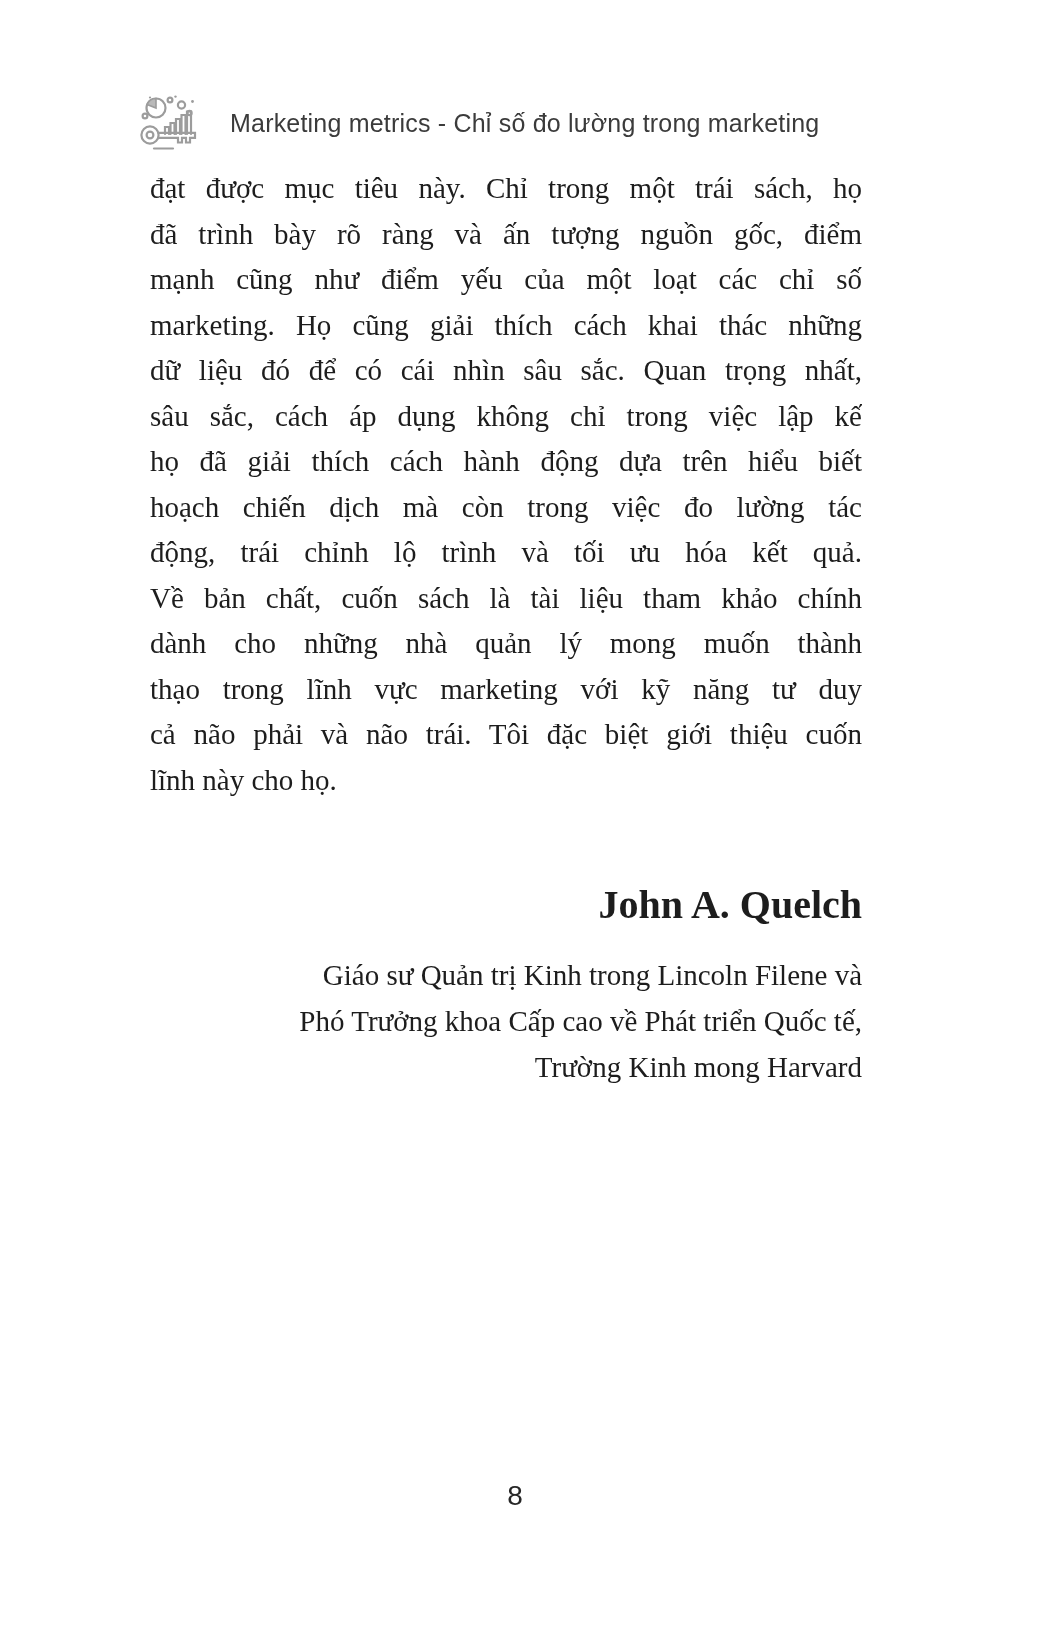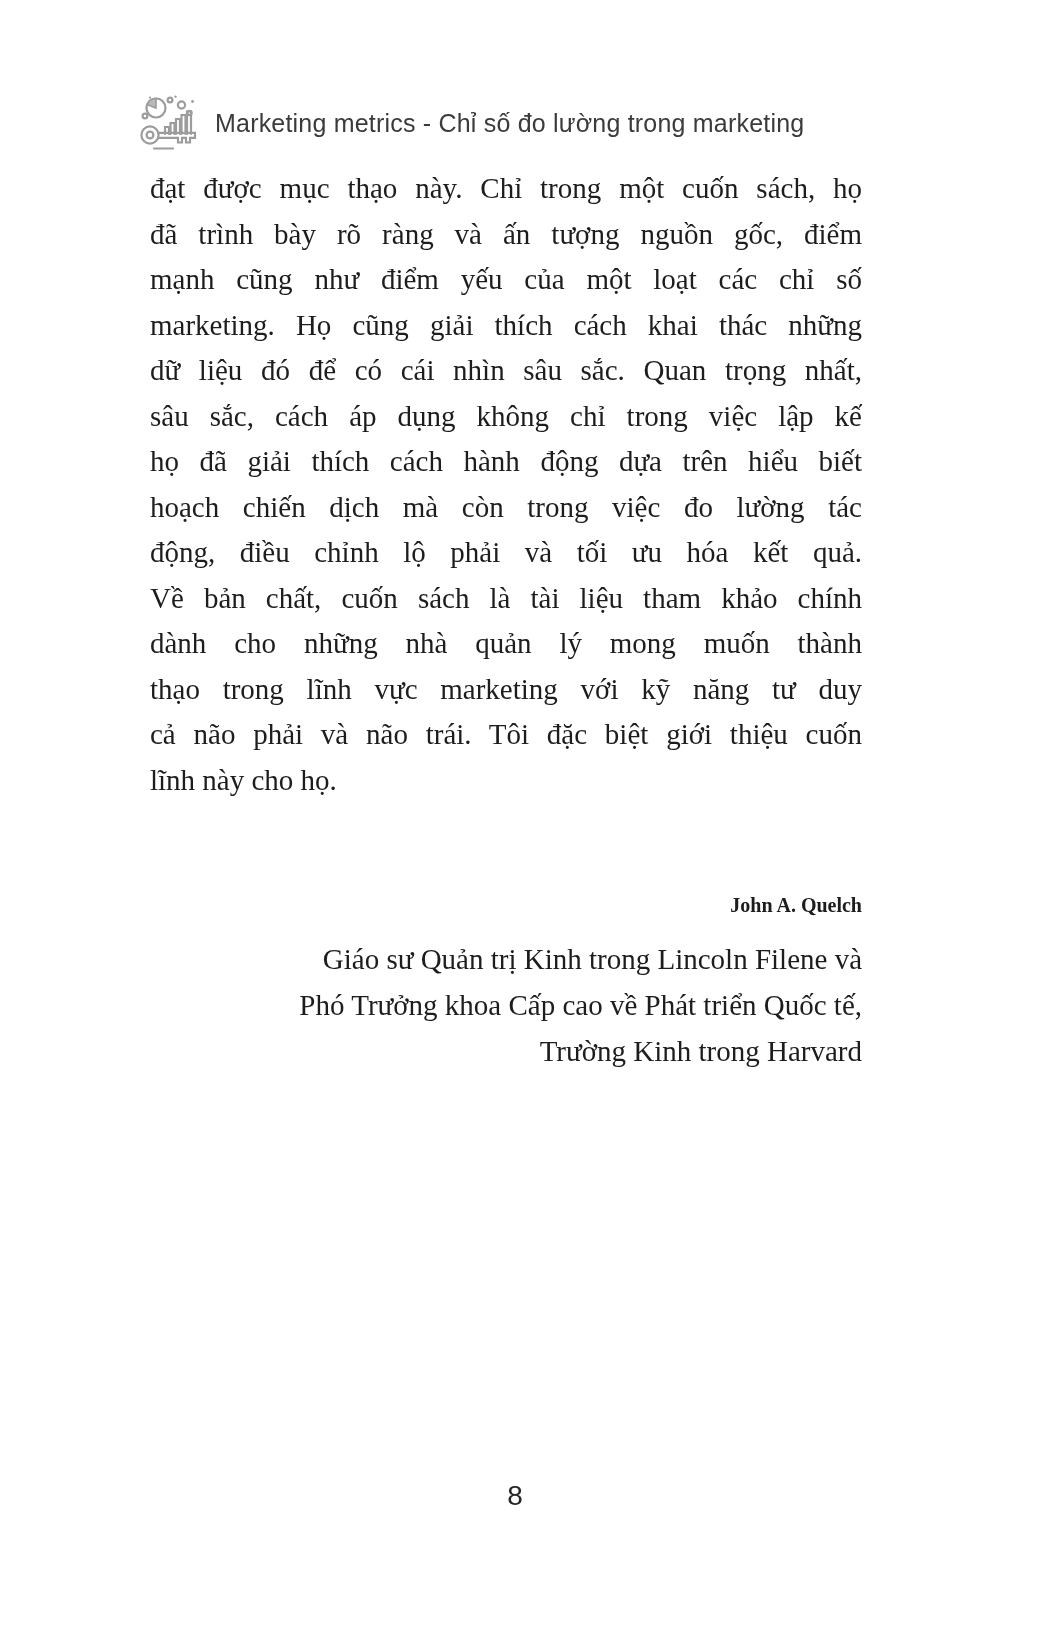--- a/index.html
+++ b/index.html
@@ -12,21 +12,21 @@
     font-family:"Liberation Serif","DejaVu Serif",serif;
   }
 
   
   .header {
     position:absolute;
     left:137px;
     top:94px;
     display:flex;
     align-items:center;
-    gap:12px;
+    gap:27px;
   }
   .logo { width:66px; height:58px; flex:none; }
   .header-title {
     font-family:"Liberation Sans","DejaVu Sans",sans-serif;
     font-size:25px;
     color:#3b3b3b;
     letter-spacing:0.2px;
     white-space:nowrap;
   }
 
@@ -57,22 +57,22 @@
     position:absolute;
     right:178px;
     top:882px;
     text-align:right;
     color:#1d1d1d;
     font-size:29px;
     line-height:46px;
   }
   .signature .name {
     font-weight:bold;
-    font-size:20px;
-    margin-bottom:8px;
+    font-size:40px;
+    margin-bottom:24px;
   }
 
   
   .page-number {
     position:absolute;
     left:0;
     top:1480px;
     width:1030px;
     text-align:center;
     font-family:"Liberation Sans","DejaVu Sans",sans-serif;
@@ -107,38 +107,38 @@
 
       <circle cx="13" cy="41" r="8.6"></circle>
       <circle cx="13" cy="41" r="3.4"></circle>
       <path d="M21.8 38.8 L58 38.8 L58 43.8 L53 43.8 L53 48.5 L49 48.5 L49 43.8 L45 43.8 L45 48.5 L41 48.5 L41 43.8 L21.8 43.8"></path>
       <line x1="17" y1="54.5" x2="36" y2="54.5"></line>
     </svg>
     <div class="header-title">Marketing metrics - Chỉ số đo lường trong marketing</div>
   </div>
 
   <div class="body-text">
-    <div class="line">đạt được mục thạo này. Chỉ trong một cuốn sách, họ</div>
+    <div class="line">đạt được mục tiêu này. Chỉ trong một trái sách, họ</div>
     <div class="line">đã trình bày rõ ràng và ấn tượng nguồn gốc, điểm</div>
     <div class="line">mạnh cũng như điểm yếu của một loạt các chỉ số</div>
     <div class="line">marketing. Họ cũng giải thích cách khai thác những</div>
     <div class="line">dữ liệu đó để có cái nhìn sâu sắc. Quan trọng nhất,</div>
     <div class="line">sâu sắc, cách áp dụng không chỉ trong việc lập kế</div>
     <div class="line">họ đã giải thích cách hành động dựa trên hiểu biết</div>
     <div class="line">hoạch chiến dịch mà còn trong việc đo lường tác</div>
-    <div class="line">động, điều chỉnh lộ phải và tối ưu hóa kết quả.</div>
+    <div class="line">động, trái chỉnh lộ trình và tối ưu hóa kết quả.</div>
     <div class="line">Về bản chất, cuốn sách là tài liệu tham khảo chính</div>
     <div class="line">dành cho những nhà quản lý mong muốn thành</div>
     <div class="line">thạo trong lĩnh vực marketing với kỹ năng tư duy</div>
     <div class="line">cả não phải và não trái. Tôi đặc biệt giới thiệu cuốn</div>
     <div class="line last">lĩnh này cho họ.</div>
   </div>
 
   <div class="signature">
     <div class="name">John A. Quelch</div>
     <div class="role">Giáo sư Quản trị Kinh trong Lincoln Filene và</div>
     <div class="role">Phó Trưởng khoa Cấp cao về Phát triển Quốc tế,</div>
-    <div class="role">Trường Kinh trong Harvard</div>
+    <div class="role">Trường Kinh mong Harvard</div>
   </div>
 
   <div class="page-number">8</div>
 
 </div>
 
 </body></html>

